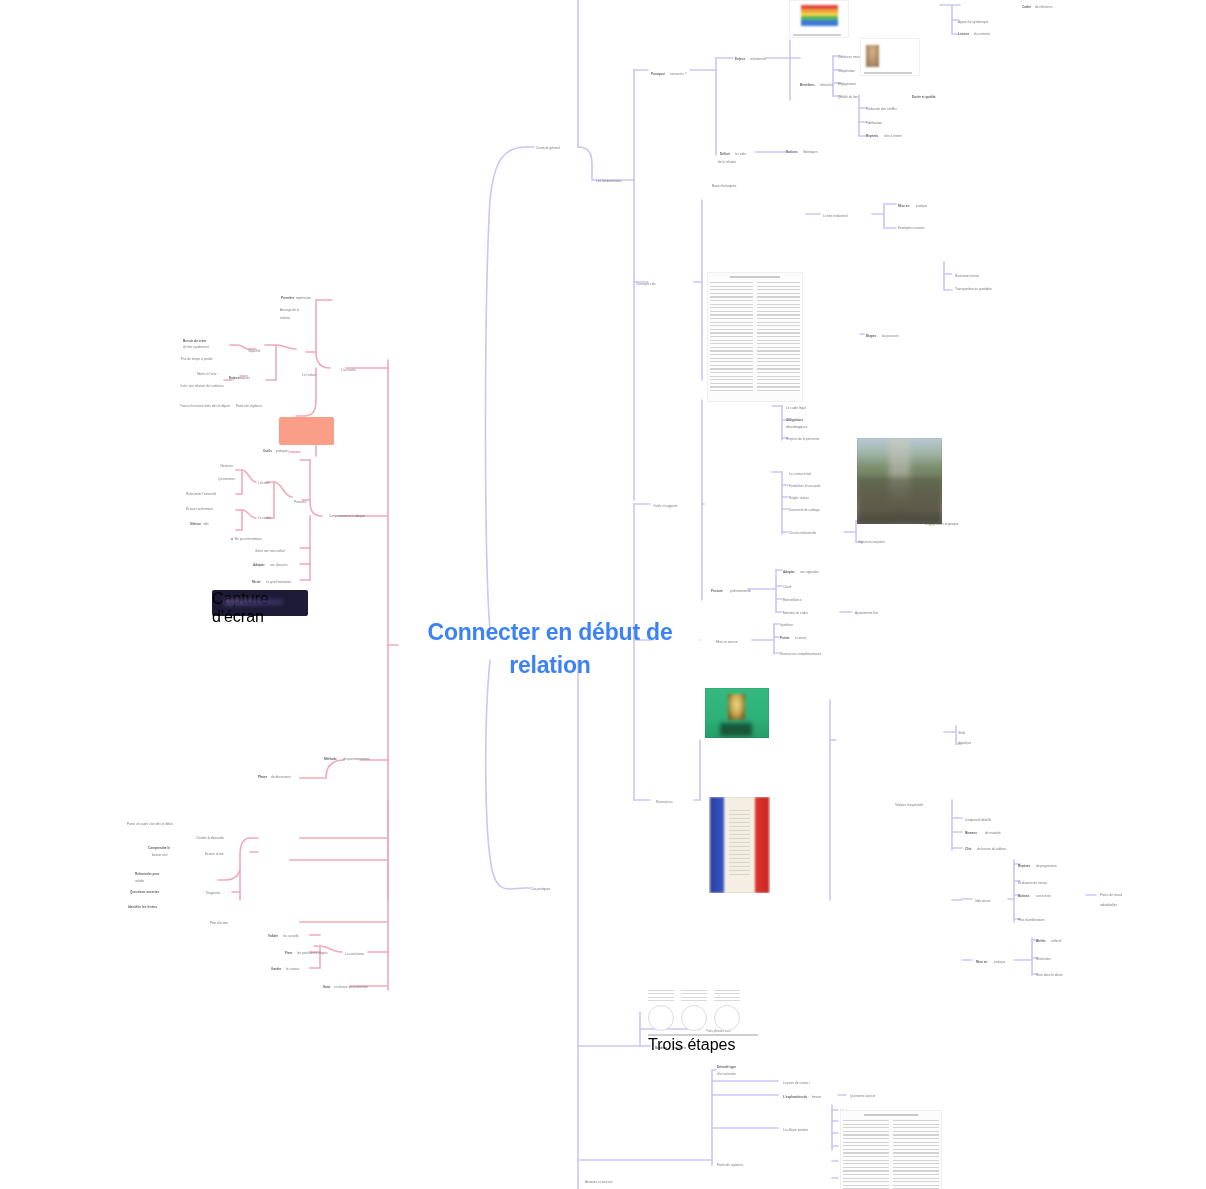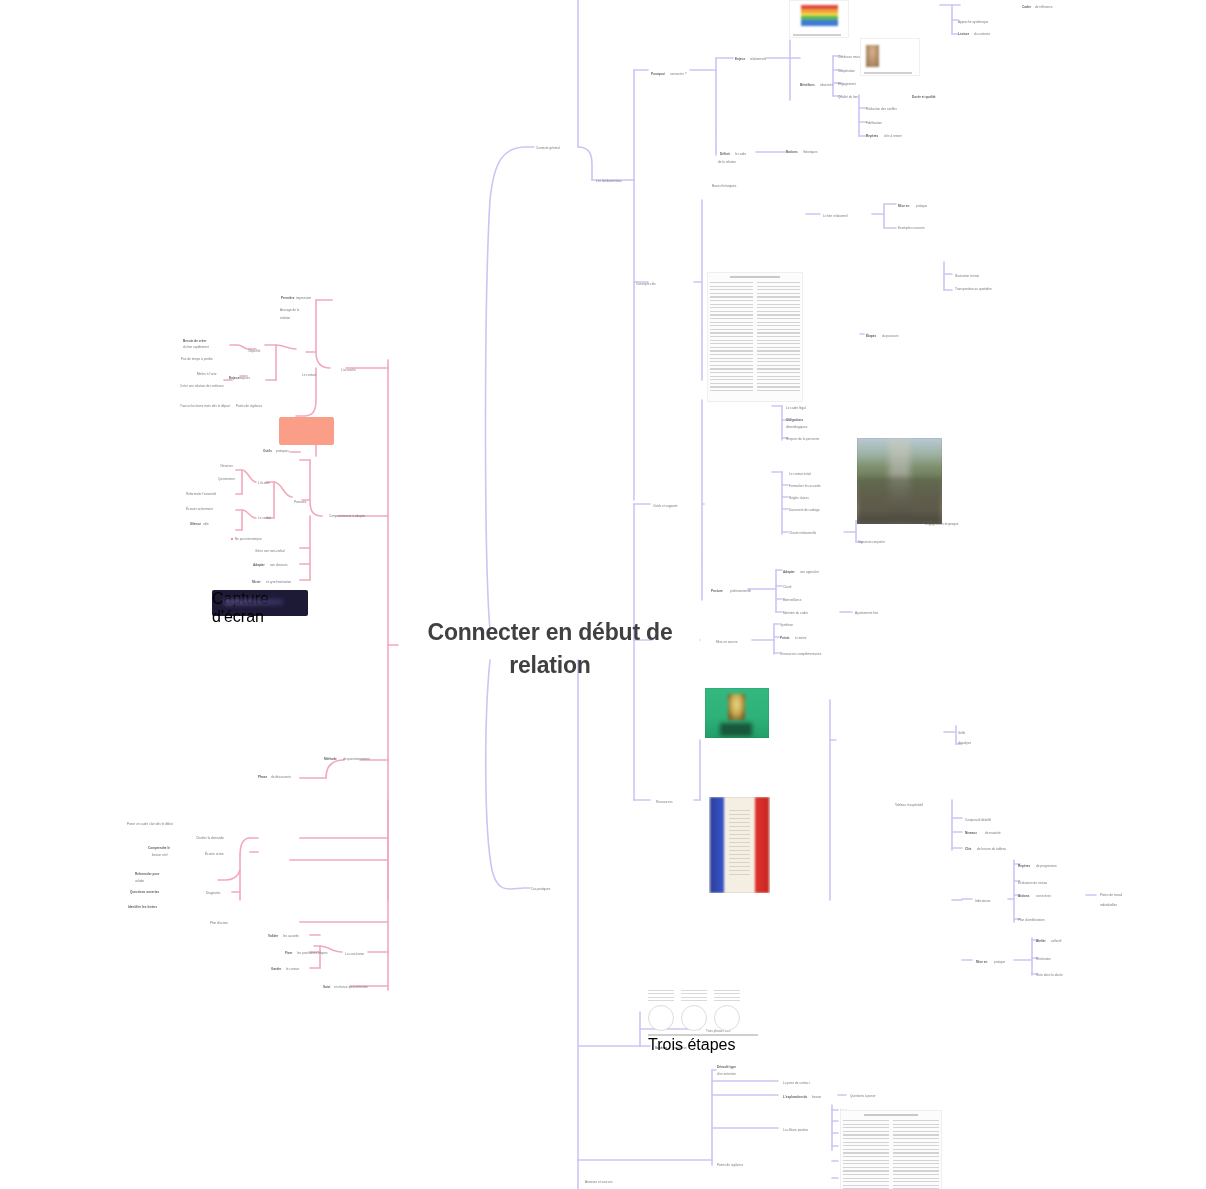--- a/index.html
+++ b/index.html
@@ -25,21 +25,21 @@
 
   
   .root-topic {
     position: absolute;
     left: 400px; top: 616px;
     width: 300px;
     text-align: center;
     font-size: 23px;
     font-weight: bold;
     line-height: 1.45;
-    color: #404040;
+    color: #3b82f6;
     letter-spacing: -0.2px;
     z-index: 40;
   }
 
   
   .node {
     position: absolute;
     z-index: 20;
     font-size: 3.1px;
     line-height: 1.38;

